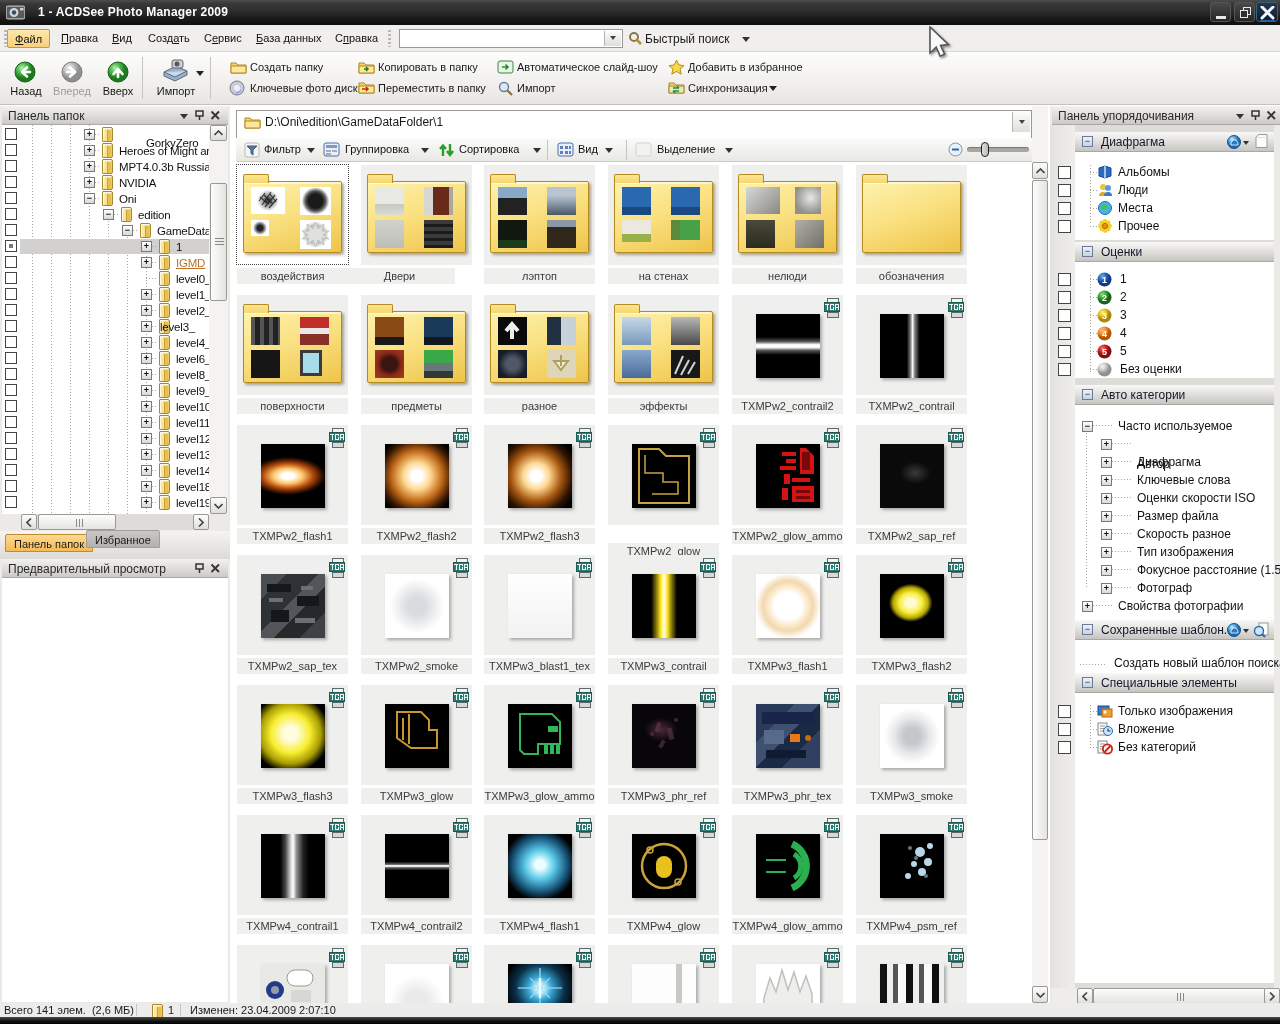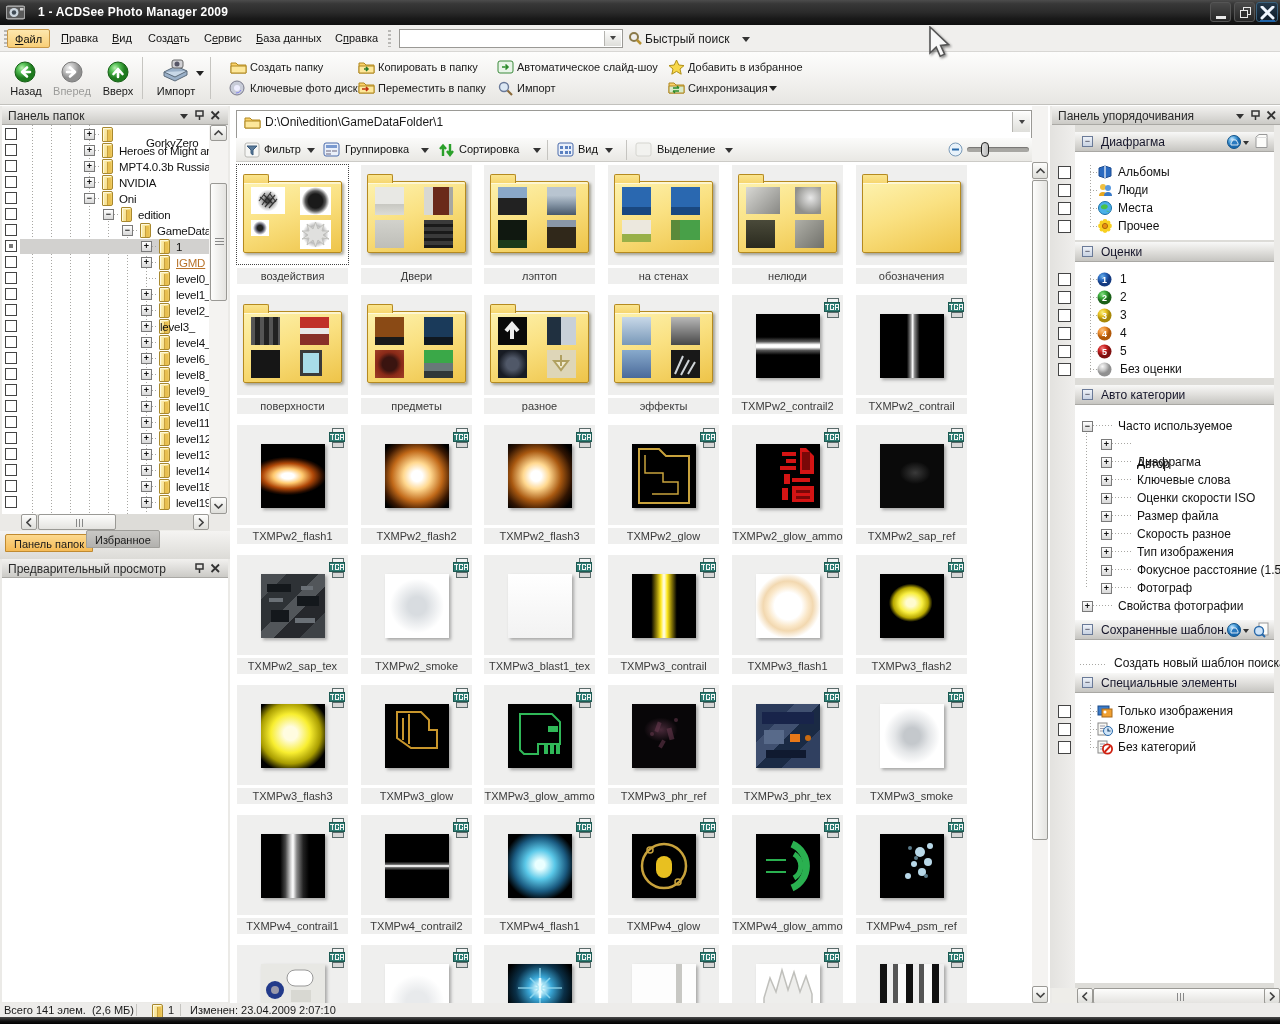--- a/index.html
+++ b/index.html
@@ -447,21 +447,21 @@
       <div class="a ft" style="left:64px;top:24px;background:radial-gradient(circle,#1a1a1a 0 34%,#555 48%,#fff 66%);width:31px;height:28px"></div>
       <div class="a ft" style="left:15px;top:57px;background:radial-gradient(circle,#222 0 22%,#667 35%,#fff 58%);width:18px;height:16px"></div>
       <div class="a ft" style="left:64px;top:57px;background:radial-gradient(circle,#eee 0 20%,#bbb 42%,#fff 62%);width:31px;height:29px"></div>
       <div class="a clabel" style="left:1px;top:105px">воздействия</div>
       <div class="a cell" style="left:125px;top:2px"></div>
       <div class="a bfold" style="left:131px;top:18px"></div>
       <div class="a ft" style="left:139px;top:24px;background:linear-gradient(180deg,#e8e8e4 60%,#c8c8c2 62%,#dcdcd6)"></div>
       <div class="a ft" style="left:188px;top:24px;background:linear-gradient(90deg,#d8d8d2 30%,#6a2a1a 30% 85%,#a8a8a2 85%)"></div>
       <div class="a ft" style="left:139px;top:57px;background:linear-gradient(180deg,#d2d2cc,#bebeb8)"></div>
       <div class="a ft" style="left:188px;top:57px;background:repeating-linear-gradient(180deg,#3a3a3a 0 4px,#1a1a1a 4px 7px)"></div>
-      <div class="a clabel" style="left:125px;top:105px">Двери</div>
+      <div class="a clabel" style="left:108px;top:105px">Двери</div>
       <div class="a cell" style="left:248px;top:2px"></div>
       <div class="a bfold" style="left:254px;top:18px"></div>
       <div class="a ft" style="left:262px;top:24px;background:linear-gradient(180deg,#8aa8c8 40%,#222 40%)"></div>
       <div class="a ft" style="left:311px;top:24px;background:linear-gradient(180deg,#b8c4d0 30%,#8898a8 60%,#48586a)"></div>
       <div class="a ft" style="left:262px;top:57px;background:#101810;box-shadow:inset 0 -8px 0 #1a3a1a"></div>
       <div class="a ft" style="left:311px;top:57px;background:linear-gradient(180deg,#8a98a8 25%,#30281a 25%)"></div>
       <div class="a clabel" style="left:248px;top:105px">лэптоп</div>
       <div class="a cell" style="left:372px;top:2px"></div>
       <div class="a bfold" style="left:378px;top:18px"></div>
       <div class="a ft" style="left:386px;top:24px;background:#2a68b0;box-shadow:inset 0 -8px 0 #1a4880"></div>
@@ -594,21 +594,21 @@
       <div class="a tga" style="left:464px;top:265px">
         <div class="m"></div>
         <svg class="a" style="left:1px;top:6px" width="14" height="7" shape-rendering="crispEdges">
           <g stroke="#f4f4f4" stroke-width="1" fill="none">
             <path d="M0.5 1 V0.5 H3.5 V1 M2 0.5 V5.5"></path>
             <path d="M8.5 1.5 V0.5 H5.5 V5.5 H8.5 V3.5 H7.5"></path>
             <path d="M10.5 5.5 V0.5 H13.5 V5.5 M10.5 3.5 H13.5"></path>
           </g>
         </svg>
       </div>
-      <div class="a clabel" style="left:372px;top:365px">TXMPw2_glow</div>
+      <div class="a clabel" style="left:372px;top:380px">TXMPw2_glow</div>
       <div class="a cell" style="left:496px;top:262px"></div>
       <div class="a thumb" style="left:520px;top:281px;width:64px;height:64px;background:#000;"></div>
       <div class="a tga" style="left:588px;top:265px">
         <div class="m"></div>
         <svg class="a" style="left:1px;top:6px" width="14" height="7" shape-rendering="crispEdges">
           <g stroke="#f4f4f4" stroke-width="1" fill="none">
             <path d="M0.5 1 V0.5 H3.5 V1 M2 0.5 V5.5"></path>
             <path d="M8.5 1.5 V0.5 H5.5 V5.5 H8.5 V3.5 H7.5"></path>
             <path d="M10.5 5.5 V0.5 H13.5 V5.5 M10.5 3.5 H13.5"></path>
           </g>

